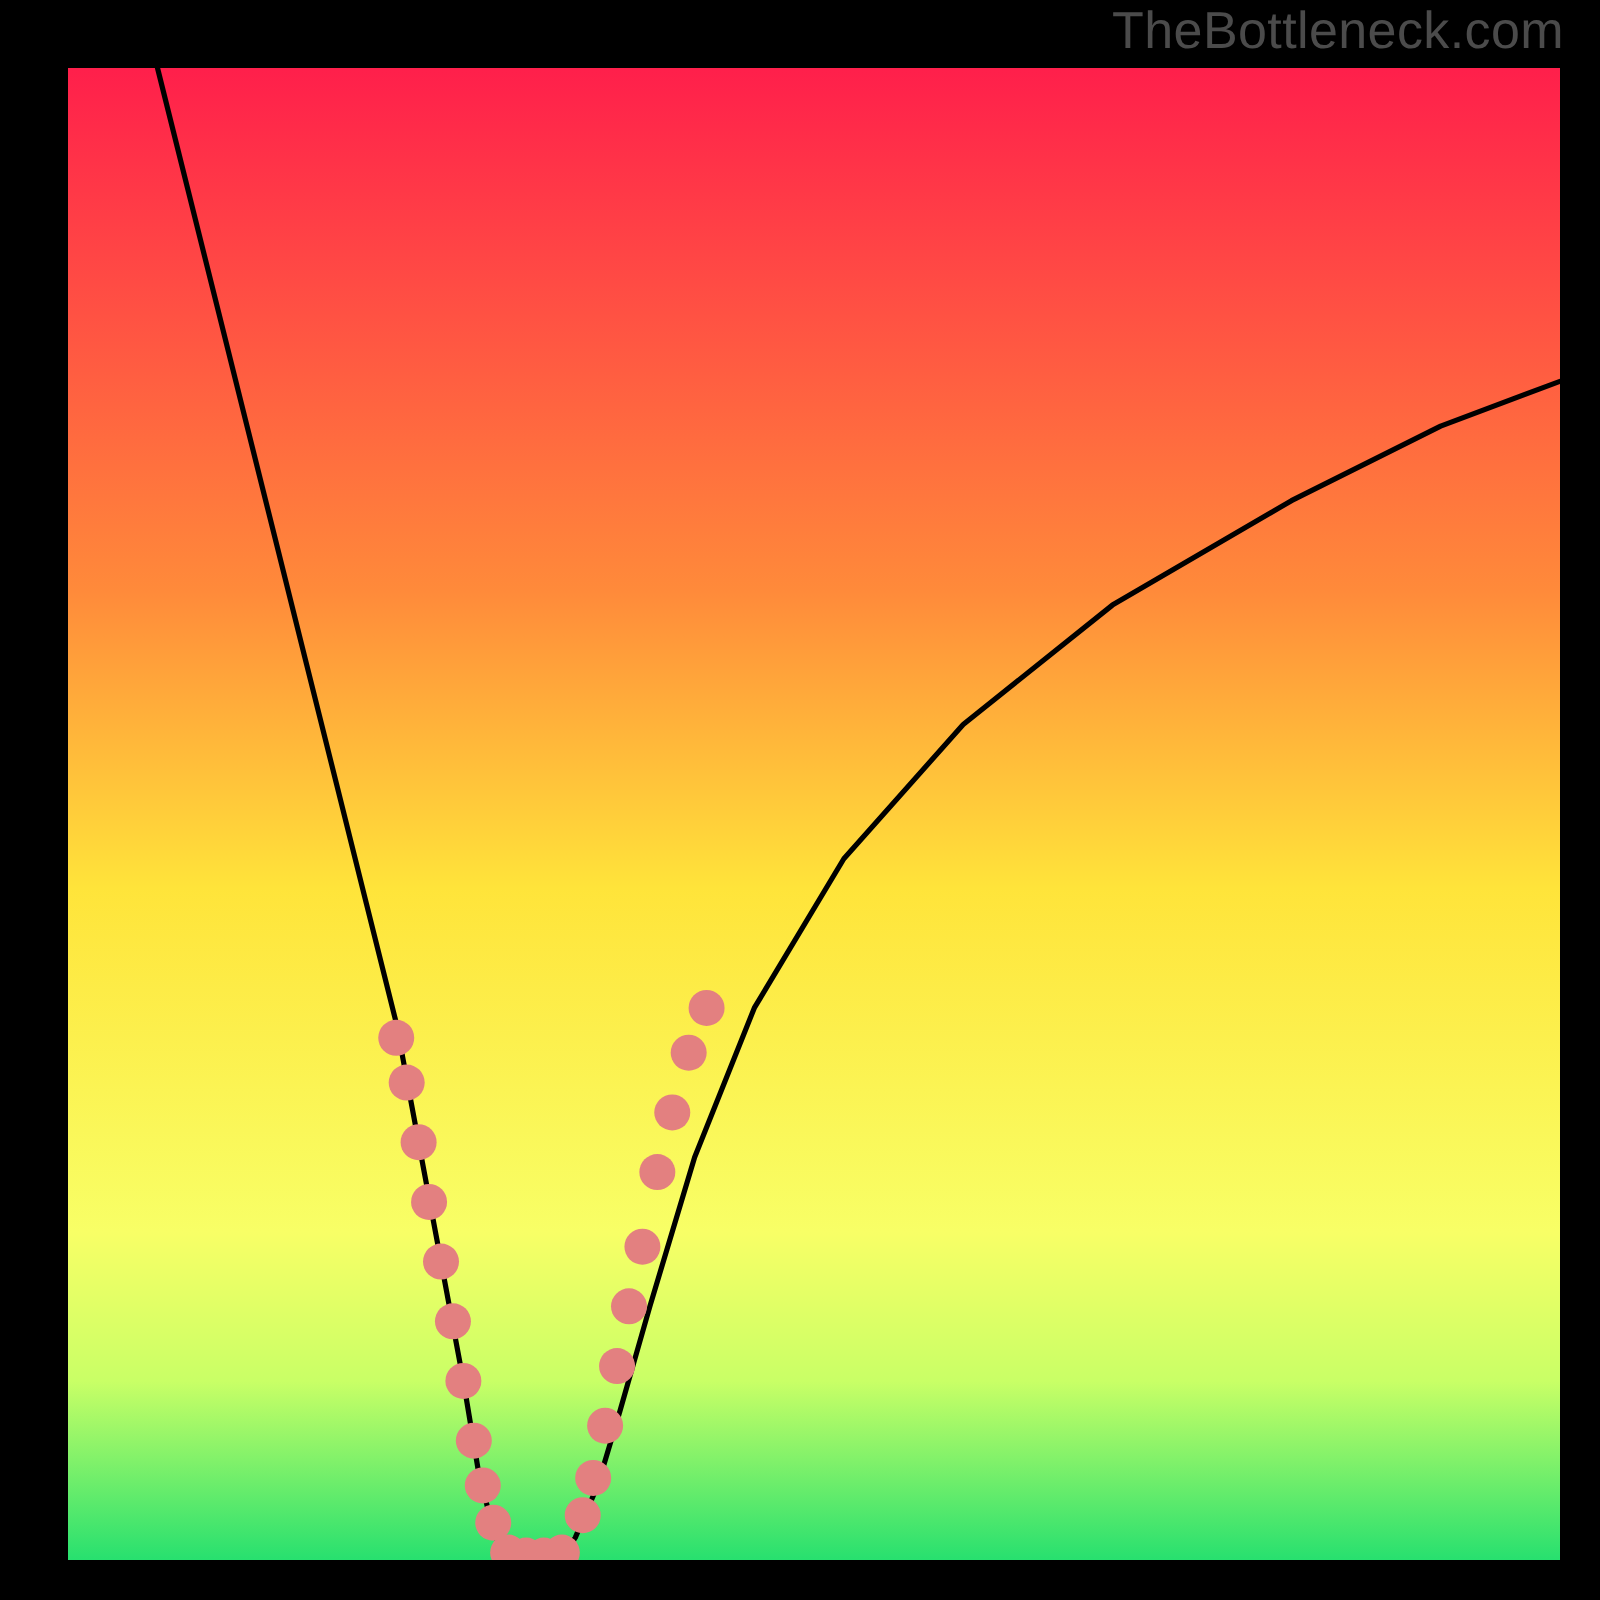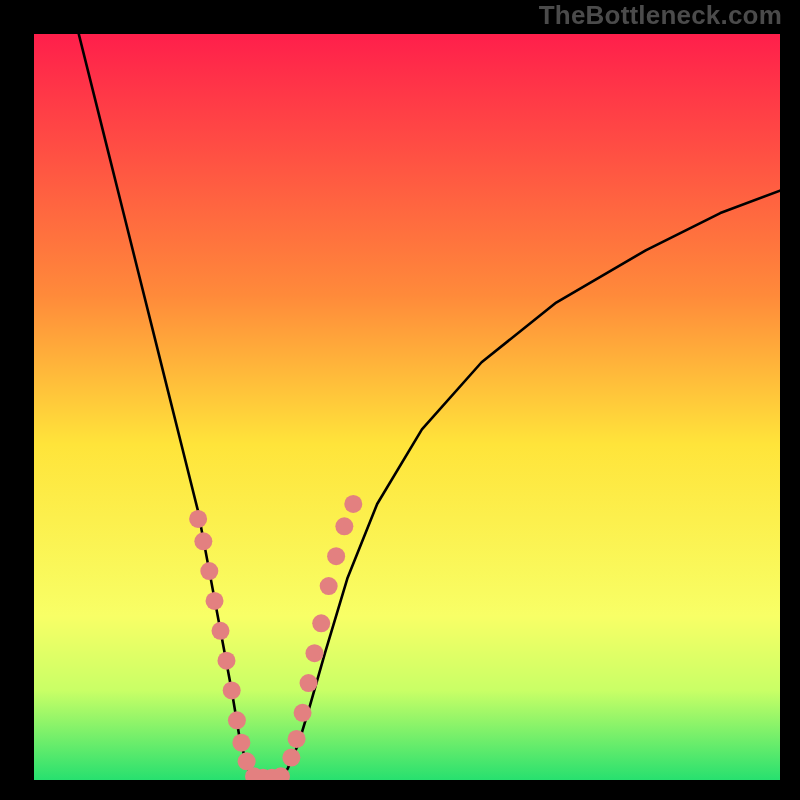--- a/index.html
+++ b/index.html
@@ -16,21 +16,21 @@
     width: 800px;
     height: 800px;
     background: #000;
   }
   .watermark {
     position: absolute;
     top: 0;
     right: 18px;
     color: #4b4b4b;
     font-size: 26px;
-    font-weight: 700;
+    font-weight: 400;
     font-family: Arial, Helvetica, sans-serif;
     letter-spacing: 0.2px;
   }
   svg {
     position: absolute;
     top: 0;
     left: 0;
   }
 </style>
 </head>

